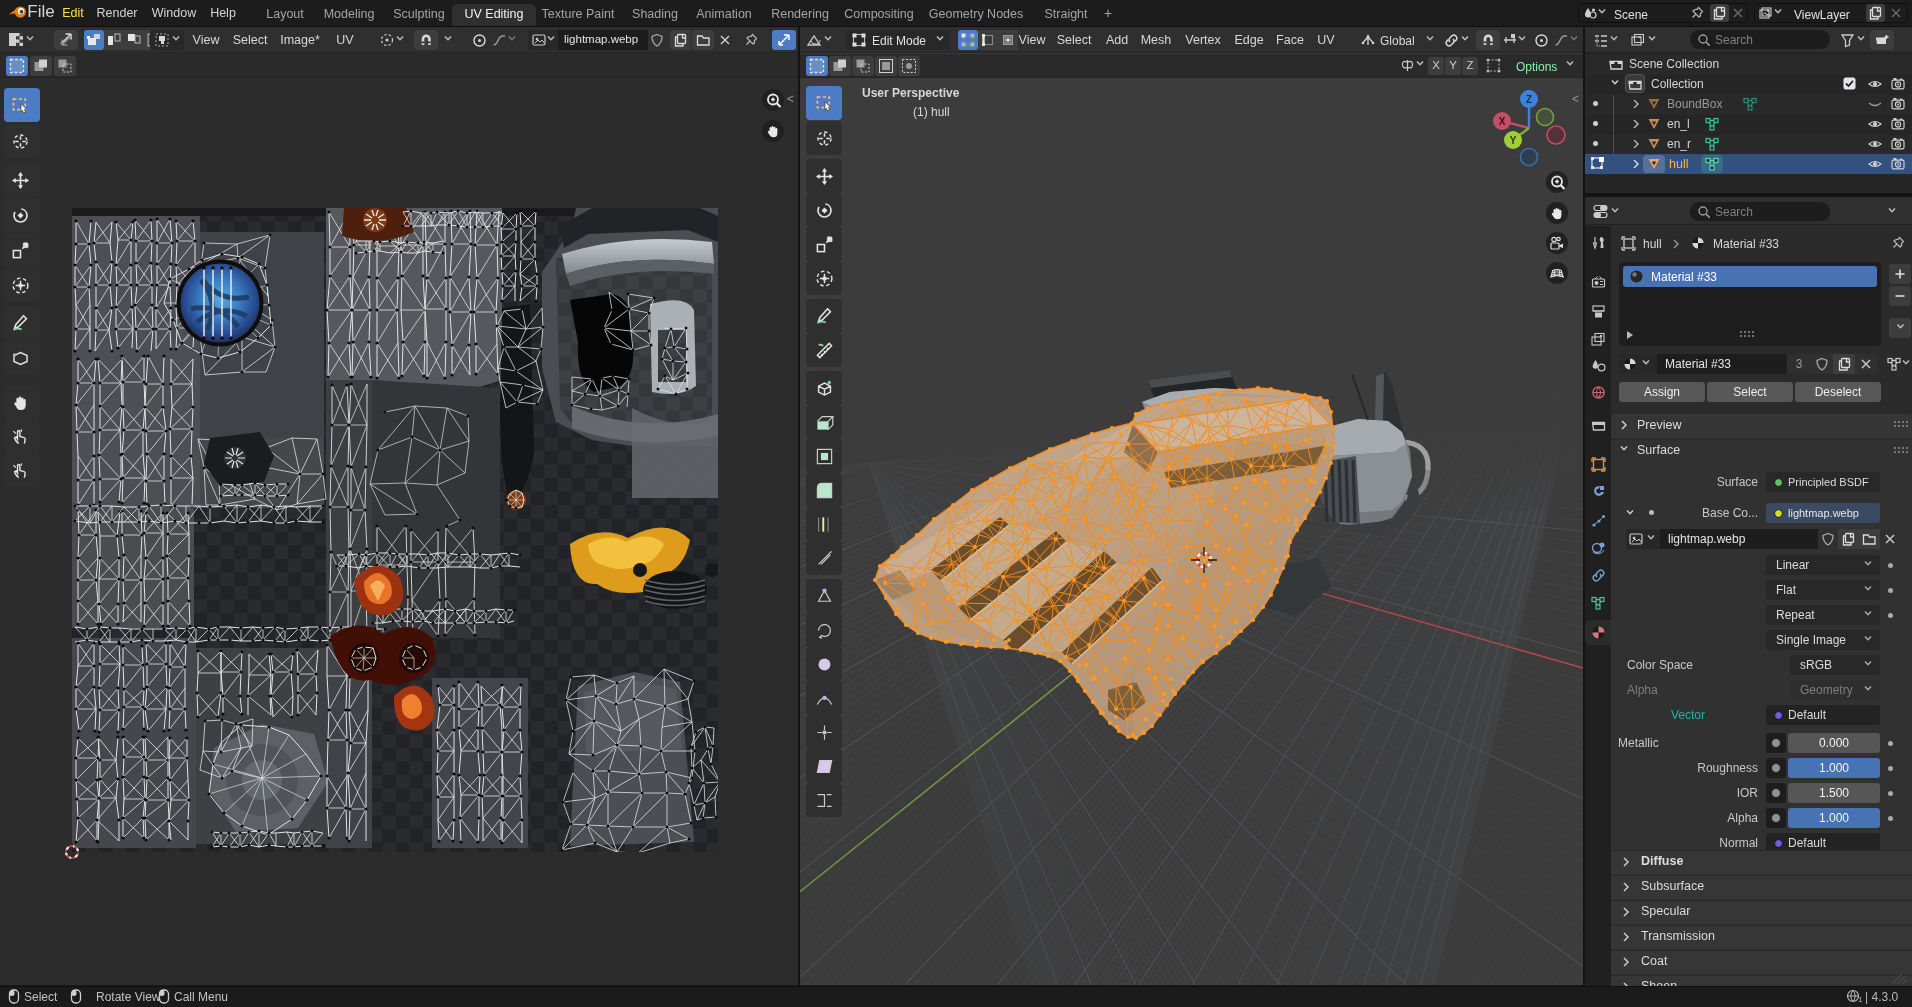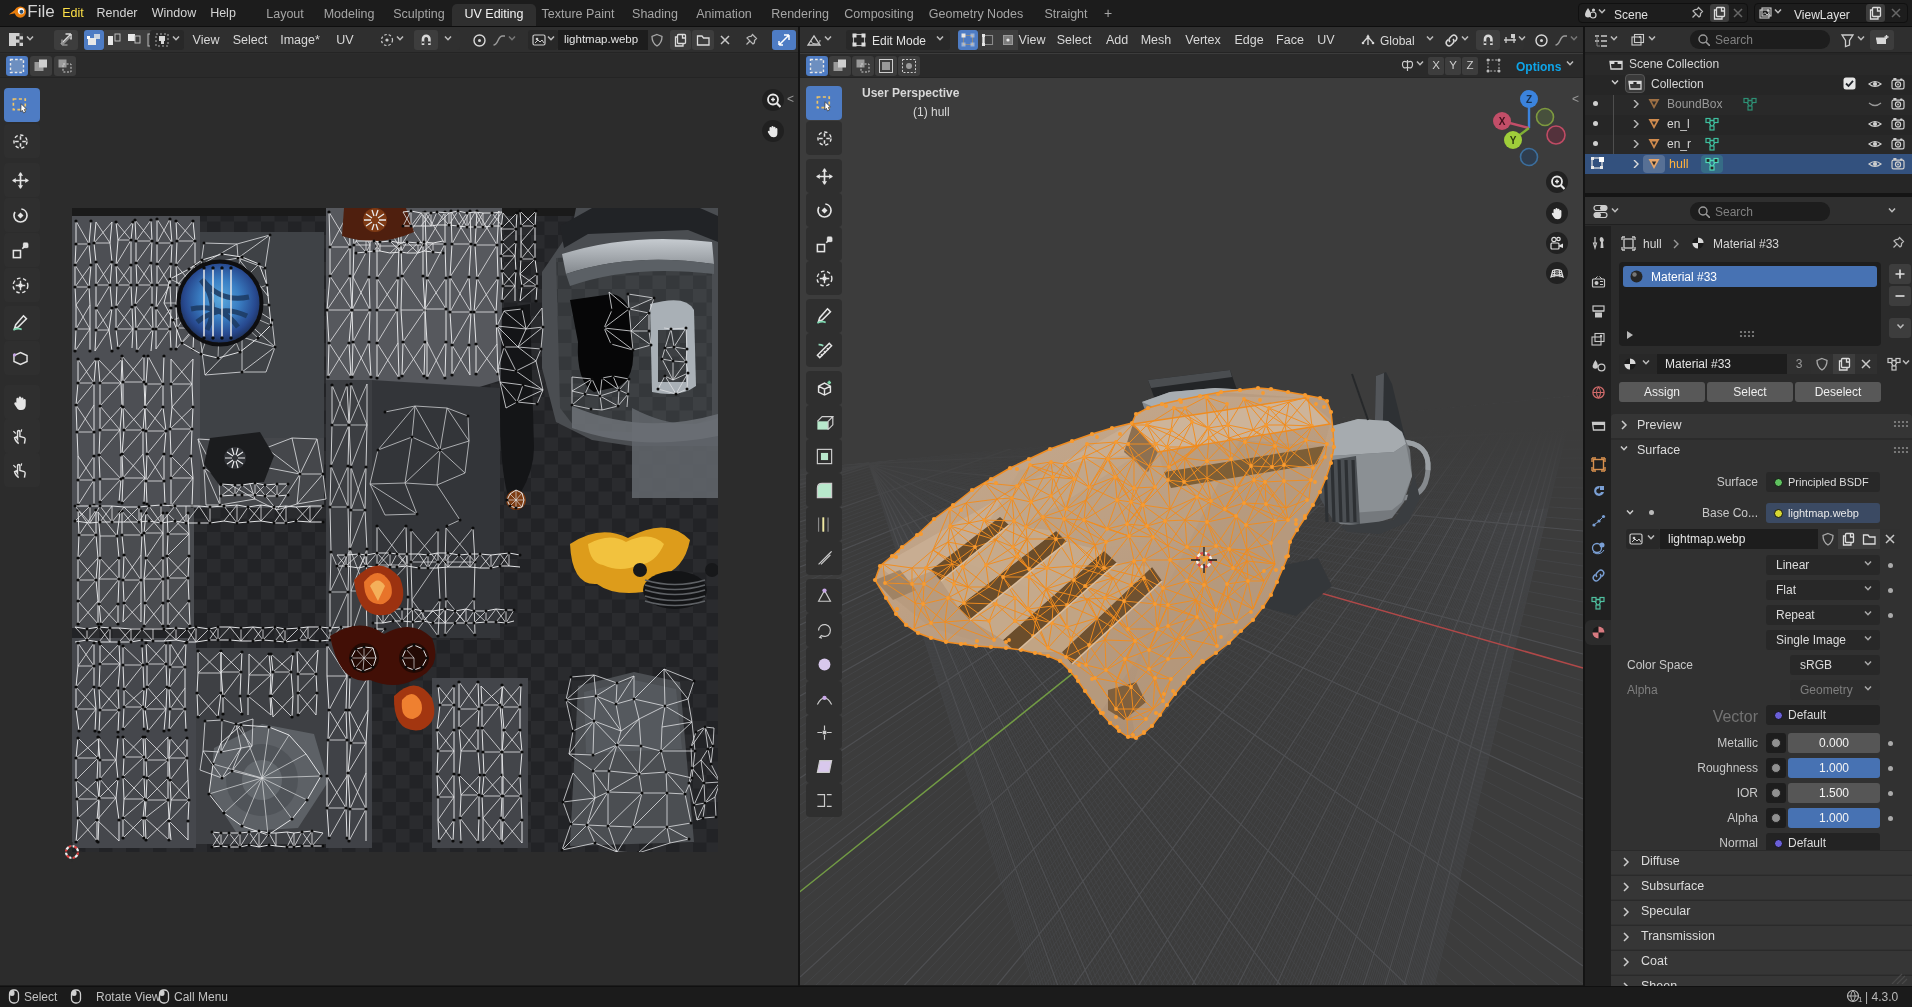--- a/index.html
+++ b/index.html
@@ -2132,21 +2132,21 @@
 <div style="position:absolute;left:1453px;top:59px;transform:translateX(-50%);color:#cfcfcf;font-size:11.5px;white-space:nowrap">Y</div>
 <div style="position:absolute;left:1462px;top:57px;width:16px;height:18px;background:#3d3d3d;border-radius:2px;"></div>
 <div style="position:absolute;left:1470px;top:59px;transform:translateX(-50%);color:#cfcfcf;font-size:11.5px;white-space:nowrap">Z</div>
 <svg style="position:absolute;left:1486px;top:58px" width="15" height="15" viewBox="0 0 15 15">
     <rect x="2" y="2" width="11" height="11" fill="none" stroke="#bbb" stroke-dasharray="2,1.6"></rect>
     <circle cx="2" cy="2" r="1.5" fill="#bbb"></circle>
     <circle cx="13" cy="2" r="1.5" fill="#bbb"></circle>
     <circle cx="2" cy="13" r="1.5" fill="#bbb"></circle>
     <circle cx="13" cy="13" r="1.5" fill="#bbb"></circle>
   </svg>
-<div style="position:absolute;left:1516px;top:60px;color:#0ea5e9;font-size:12px;font-weight:700;letter-spacing:0;white-space:nowrap">Options</div>
+<div style="position:absolute;left:1516px;top:60px;color:#86efac;font-size:12px;font-weight:400;letter-spacing:0;white-space:nowrap">Options</div>
 <svg style="position:absolute;left:1566px;top:61px" width="8" height="8" viewBox="0 0 8 8">
     <path d="M1 0.5 l3 3.2 3 -3.2" stroke="#bdbdbd" stroke-width="1.5" fill="none"></path>
   </svg>
 <div style="position:absolute;left:806px;top:86px;width:36px;height:34px;background:#4e7cc4;border-radius:4px;"></div>
 <svg style="position:absolute;left:815px;top:94px" width="19" height="19" viewBox="0 0 16 16">
     <rect x="2" y="2.5" width="10" height="9" fill="none" stroke="#f0c465" stroke-width="1.4" stroke-dasharray="2.6,2"></rect>
     <path d="M8.5 6.5 l4.5 4.5 l-1.8 .3 l1 2.2 l-1.6 .8 l-1.1 -2.3 l-1.3 1.4 z" fill="#fff" stroke="#333" stroke-width="0.6"></path>
   </svg>
 <div style="position:absolute;left:806px;top:121px;width:36px;height:34px;background:#2f2f2f;border-radius:4px;"></div>
 <svg style="position:absolute;left:815px;top:129px" width="19" height="19" viewBox="0 0 16 16">
@@ -2753,25 +2753,25 @@
 <div style="position:absolute;left:1800px;top:658.0px;color:#dcdcdc;font-size:12px;font-weight:400;letter-spacing:0;white-space:nowrap">sRGB</div>
 <svg style="position:absolute;left:1864px;top:661px" width="8" height="8" viewBox="0 0 8 8">
     <path d="M1 0.5 l3 3.2 3 -3.2" stroke="#aaa" stroke-width="1.5" fill="none"></path>
   </svg>
 <div style="position:absolute;left:1627px;top:683px;color:#7e7e7e;font-size:12px;font-weight:400;letter-spacing:0;white-space:nowrap">Alpha</div>
 <div style="position:absolute;left:1790px;top:680px;width:90px;height:20px;background:#2e2e2e;border-radius:3px;"></div>
 <div style="position:absolute;left:1800px;top:683.0px;color:#7e7e7e;font-size:12px;font-weight:400;letter-spacing:0;white-space:nowrap">Geometry</div>
 <svg style="position:absolute;left:1864px;top:686px" width="8" height="8" viewBox="0 0 8 8">
     <path d="M1 0.5 l3 3.2 3 -3.2" stroke="#aaa" stroke-width="1.5" fill="none"></path>
   </svg>
-<div style="position:absolute;left:1618px;top:708px;width:140px;text-align:right;color:#737373;font-size:16px;white-space:nowrap">Vector</div>
+<div style="position:absolute;left:1618px;top:708px;width:140px;text-align:center;color:#14b8a6;font-size:12px;white-space:nowrap">Vector</div>
 <div style="position:absolute;left:1766px;top:705px;width:114px;height:20px;background:#232323;border-radius:3px;"></div>
 <div style="position:absolute;left:1774px;top:711px;width:9px;height:9px;border-radius:5px;background:#6a5fd8;border:1px solid #111"></div>
 <div style="position:absolute;left:1788px;top:708.0px;color:#dcdcdc;font-size:12px;font-weight:400;letter-spacing:0;white-space:nowrap">Default</div>
-<div style="position:absolute;left:1618px;top:736px;width:140px;text-align:right;color:#c8c8c8;font-size:12px;white-space:nowrap">Metallic</div>
+<div style="position:absolute;left:1618px;top:736px;width:140px;color:#c8c8c8;font-size:12px;white-space:nowrap">Metallic</div>
 <div style="position:absolute;left:1766px;top:733px;width:20px;height:20px;background:#1d1d1d;border-radius:3px;"></div>
 <div style="position:absolute;left:1771px;top:738px;width:10px;height:10px;border-radius:6px;background:#909090;border:1.5px solid #222"></div>
 <div style="position:absolute;left:1788px;top:733px;width:92px;height:20px;background:#565656;border-radius:3px;"></div>
 <div style="position:absolute;left:1834px;top:736px;transform:translateX(-50%);color:#f4f4f4;font-size:12px;white-space:nowrap">0.000</div>
 <div style="position:absolute;left:1888px;top:741px;width:5px;height:5px;border-radius:3px;background:#aaa"></div>
 <div style="position:absolute;left:1618px;top:761px;width:140px;text-align:right;color:#c8c8c8;font-size:12px;white-space:nowrap">Roughness</div>
 <div style="position:absolute;left:1766px;top:758px;width:20px;height:20px;background:#1d1d1d;border-radius:3px;"></div>
 <div style="position:absolute;left:1771px;top:763px;width:10px;height:10px;border-radius:6px;background:#909090;border:1.5px solid #222"></div>
 <div style="position:absolute;left:1788px;top:758px;width:92px;height:20px;background:#4772b3;border-radius:3px;"></div>
 <div style="position:absolute;left:1834px;top:761px;transform:translateX(-50%);color:#f4f4f4;font-size:12px;white-space:nowrap">1.000</div>
@@ -2789,21 +2789,21 @@
 <div style="position:absolute;left:1834px;top:811px;transform:translateX(-50%);color:#f4f4f4;font-size:12px;white-space:nowrap">1.000</div>
 <div style="position:absolute;left:1888px;top:816px;width:5px;height:5px;border-radius:3px;background:#aaa"></div>
 <div style="position:absolute;left:1618px;top:836px;width:140px;text-align:right;color:#c8c8c8;font-size:12px;white-space:nowrap">Normal</div>
 <div style="position:absolute;left:1766px;top:833px;width:114px;height:20px;background:#232323;border-radius:3px;"></div>
 <div style="position:absolute;left:1774px;top:839px;width:9px;height:9px;border-radius:5px;background:#6a5fd8;border:1px solid #111"></div>
 <div style="position:absolute;left:1788px;top:836.0px;color:#dcdcdc;font-size:12px;font-weight:400;letter-spacing:0;white-space:nowrap">Default</div>
 <div style="position:absolute;left:1611px;top:850px;width:301px;height:24px;background:#363636;border-radius:0px;border-top:1px solid #2a2a2a"></div>
 <svg style="position:absolute;left:1623px;top:857px" width="8" height="10" viewBox="0 0 8 10">
     <path d="M1 1 l4 4 -4 4" stroke="#ccc" stroke-width="1.5" fill="none"></path>
   </svg>
-<div style="position:absolute;left:1641px;top:854px;color:#dcdcdc;font-size:12.5px;font-weight:400;letter-spacing:0;white-space:nowrap">Diffuse</div>
+<div style="position:absolute;left:1641px;top:854px;color:#dcdcdc;font-size:12.5px;font-weight:700;letter-spacing:0;white-space:nowrap">Diffuse</div>
 <div style="position:absolute;left:1611px;top:875px;width:301px;height:24px;background:#363636;border-radius:0px;border-top:1px solid #2a2a2a"></div>
 <svg style="position:absolute;left:1623px;top:882px" width="8" height="10" viewBox="0 0 8 10">
     <path d="M1 1 l4 4 -4 4" stroke="#ccc" stroke-width="1.5" fill="none"></path>
   </svg>
 <div style="position:absolute;left:1641px;top:879px;color:#dcdcdc;font-size:12.5px;font-weight:400;letter-spacing:0;white-space:nowrap">Subsurface</div>
 <div style="position:absolute;left:1611px;top:900px;width:301px;height:24px;background:#363636;border-radius:0px;border-top:1px solid #2a2a2a"></div>
 <svg style="position:absolute;left:1623px;top:907px" width="8" height="10" viewBox="0 0 8 10">
     <path d="M1 1 l4 4 -4 4" stroke="#ccc" stroke-width="1.5" fill="none"></path>
   </svg>
 <div style="position:absolute;left:1641px;top:904px;color:#dcdcdc;font-size:12.5px;font-weight:400;letter-spacing:0;white-space:nowrap">Specular</div>

